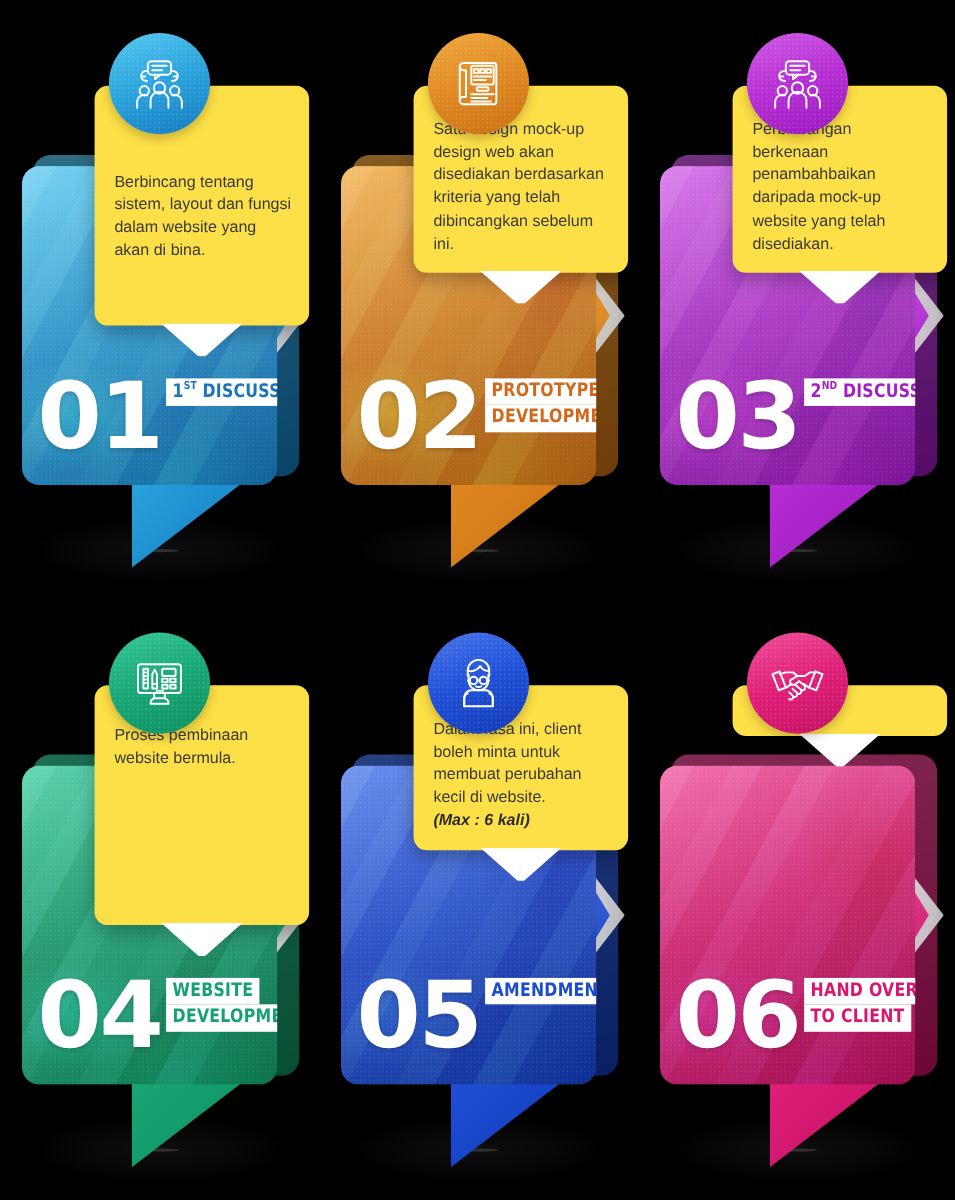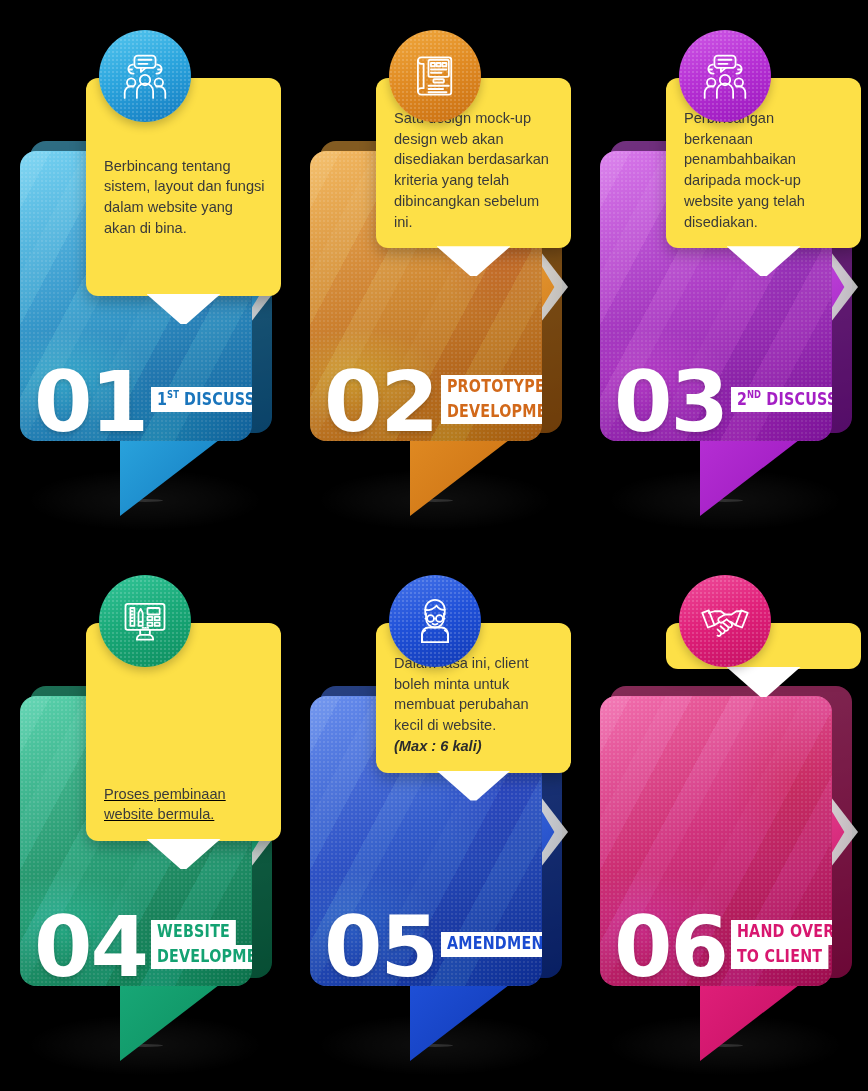--- a/index.html
+++ b/index.html
@@ -128,24 +128,24 @@
     top: 424px;
     width: 112px;
     height: 86px;
     clip-path: polygon(0% 0%, 100% 0%, 0% 100%);
   }
 
   
   .numline {
     position: absolute;
     left: 14px;
-    bottom: 4px;
+    bottom: 28px;
     right: 4px;
     display: flex;
-    align-items: center;
+    align-items: flex-start;
     gap: 4px;
   }
   .bignum {
     font-family: "DejaVu Sans", sans-serif;
     font-weight: 700;
     font-size: 84px;
     line-height: .82;
     color: #ffffff;
     letter-spacing: -2px;
     text-shadow: 0 2px 4px rgba(0,0,0,.18);
@@ -439,21 +439,21 @@
             <div class="tex tex-shade"></div>
             <div class="numline">
               <div class="bignum">04</div>
               <div class="badge">
                 <div class="bline" style="color: rgb(20, 162, 114);">WEBSITE</div>
                 <div class="bline" style="color: rgb(20, 162, 114);">DEVELOPMENT</div>
               </div>
             </div>
           </div>
         </div>
-        <div class="bubble mid tall" style="display: flex; align-items: flex-end; padding-top: 36px; text-decoration: underline;">
+        <div class="bubble mid tall" style="display: flex; align-items: flex-start; padding-top: 36px;">
           <div>
             <div class="txt">Proses pembinaan website bermula.</div>
           </div>
           <div class="tailwrap">
             <div class="tail"></div>
           </div>
         </div>
         <div class="iconcircle" style="background: linear-gradient(160deg, rgb(53, 199, 154) 0%, rgb(24, 168, 119) 48%, rgb(13, 142, 95) 100%);">
           <div class="dotmask"></div>
     <svg viewBox="0 0 64 64" fill="none" stroke="#fff" stroke-width="2.2" stroke-linecap="round" stroke-linejoin="round">

